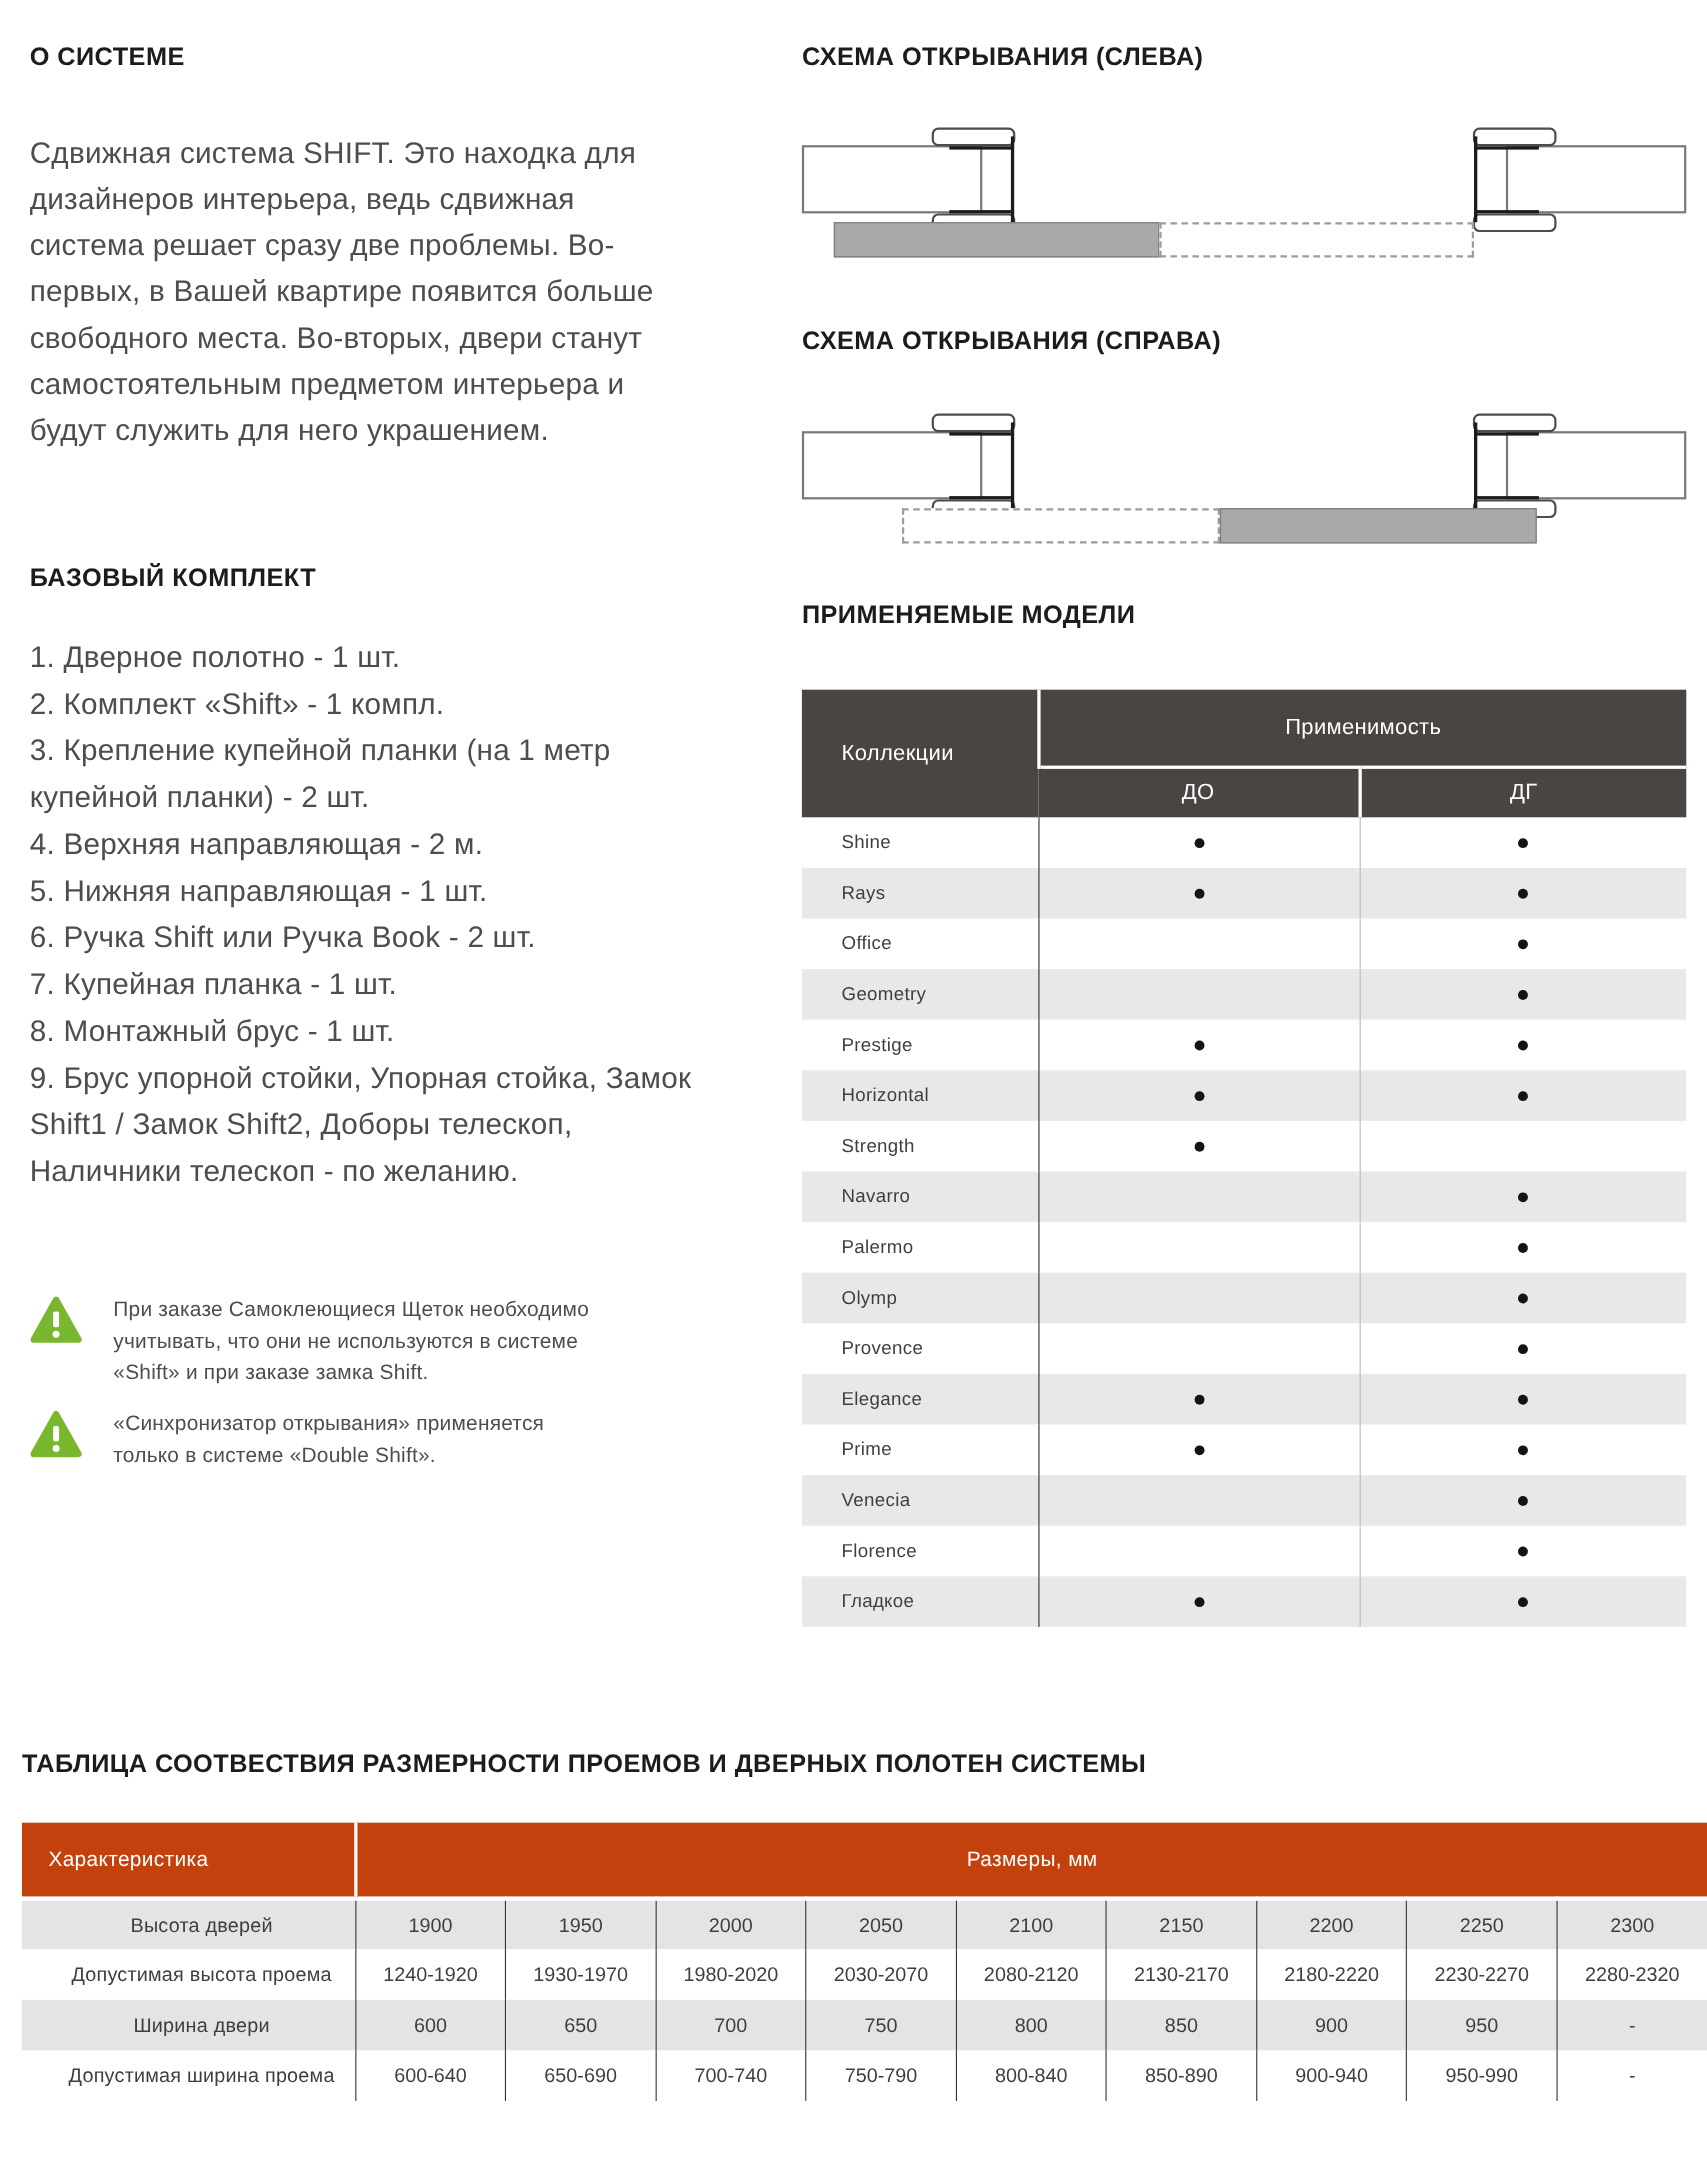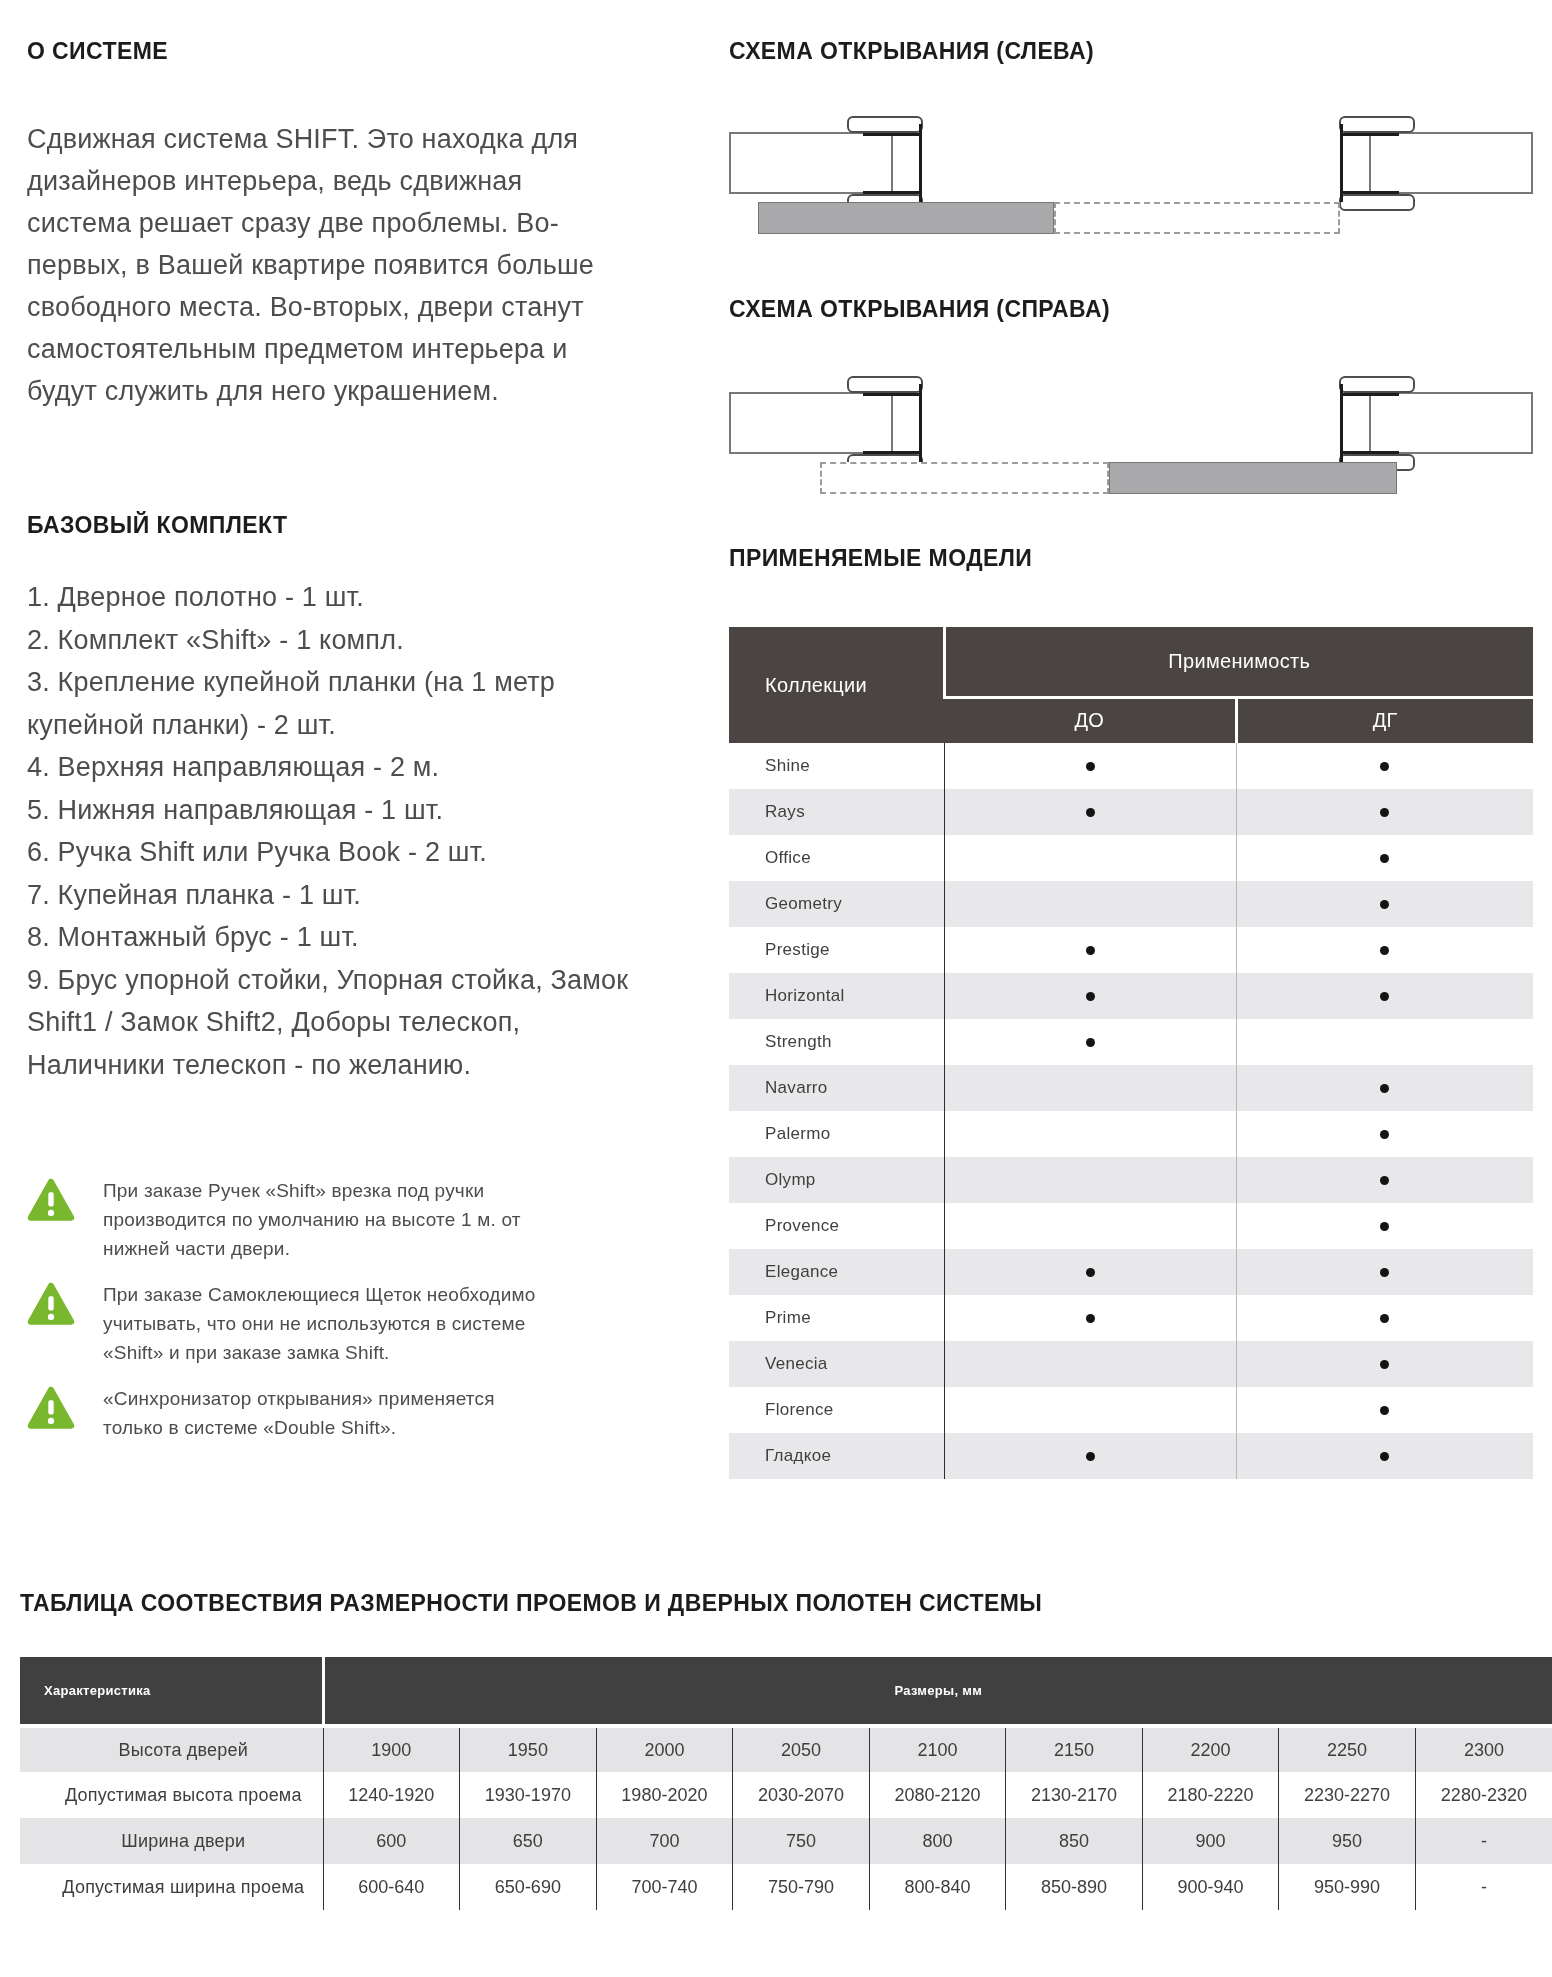--- a/index.html
+++ b/index.html
@@ -63,21 +63,21 @@
   .mt-do { text-align:center; border-right:1px solid #b8b8b8; }
   .mt-dg { text-align:center; }
   .models-table tbody tr:nth-child(even) td { background:#e8e8ea; }
   .dot { display:inline-block; width:9px; height:9px; border-radius:50%; background:#141414; vertical-align:middle; }
   
   .sizes-table {
     position:absolute; left:20px; top:1657px; width:1532px;
     border-collapse:collapse; table-layout:fixed;
   }
   .sizes-table th {
-    background:#404040; color:#fff; font-weight:bold; font-size:13px;
+    background:#c2410c; color:#fff; font-weight:normal; font-size:19px;
     height:69px; border-bottom:4px solid #fff; letter-spacing:0.3px;
   }
   .st-label-h { text-align:left; padding-left:24px; border-right:3px solid #fff; }
   .st-sizes-h { text-align:center; }
   .sizes-table td { height:46px; text-align:center; font-size:18px; color:#3e3e3e; }
   .st-label-cell { text-align:left; padding-left:24px; font-size:17px; letter-spacing:0.2px; }
   .sizes-table td + td { border-left:1px solid #333; }
   .sizes-table tbody tr:nth-child(odd) td { background:#e4e4e6; }
 </style>
 </head>
@@ -95,28 +95,20 @@
       <div>3. Крепление купейной планки (на 1 метр купейной планки) - 2 шт.</div>
       <div>4. Верхняя направляющая -  2 м.</div>
       <div>5. Нижняя направляющая -  1 шт.</div>
       <div>6. Ручка Shift или Ручка Book -  2 шт.</div>
       <div>7. Купейная планка  - 1 шт.</div>
       <div>8. Монтажный брус - 1 шт.</div>
       <div>9.  Брус упорной стойки, Упорная стойка, Замок Shift1 / Замок Shift2, Доборы телескоп, Наличники телескоп - по желанию.</div>
     </div>
 
   <div class="warnings">
-      <div class="warning">
-        <span class="warning-icon"><svg viewBox="0 0 64 60" width="48" height="45">
-            <path d="M32 5 L59 53 L5 53 Z" fill="#78b72e" stroke="#78b72e" stroke-width="8" stroke-linejoin="round"></path>
-            <rect x="28.4" y="19" width="7.2" height="19" rx="2.4" fill="#fff"></rect>
-            <circle cx="32" cy="46.5" r="4.2" fill="#fff"></circle>
-          </svg></span>
-        <span class="warning-text">При заказе Ручек «Shift» врезка под ручки производится по умолчанию на высоте 1 м. от нижней части двери.</span>
-      </div>
       <div class="warning">
         <span class="warning-icon"><svg viewBox="0 0 64 60" width="48" height="45">
             <path d="M32 5 L59 53 L5 53 Z" fill="#78b72e" stroke="#78b72e" stroke-width="8" stroke-linejoin="round"></path>
             <rect x="28.4" y="19" width="7.2" height="19" rx="2.4" fill="#fff"></rect>
             <circle cx="32" cy="46.5" r="4.2" fill="#fff"></circle>
           </svg></span>
         <span class="warning-text">При заказе Самоклеющиеся Щеток необходимо учитывать, что они не используются в системе «Shift» и при заказе замка Shift.</span>
       </div>
       <div class="warning">
         <span class="warning-icon"><svg viewBox="0 0 64 60" width="48" height="45">

